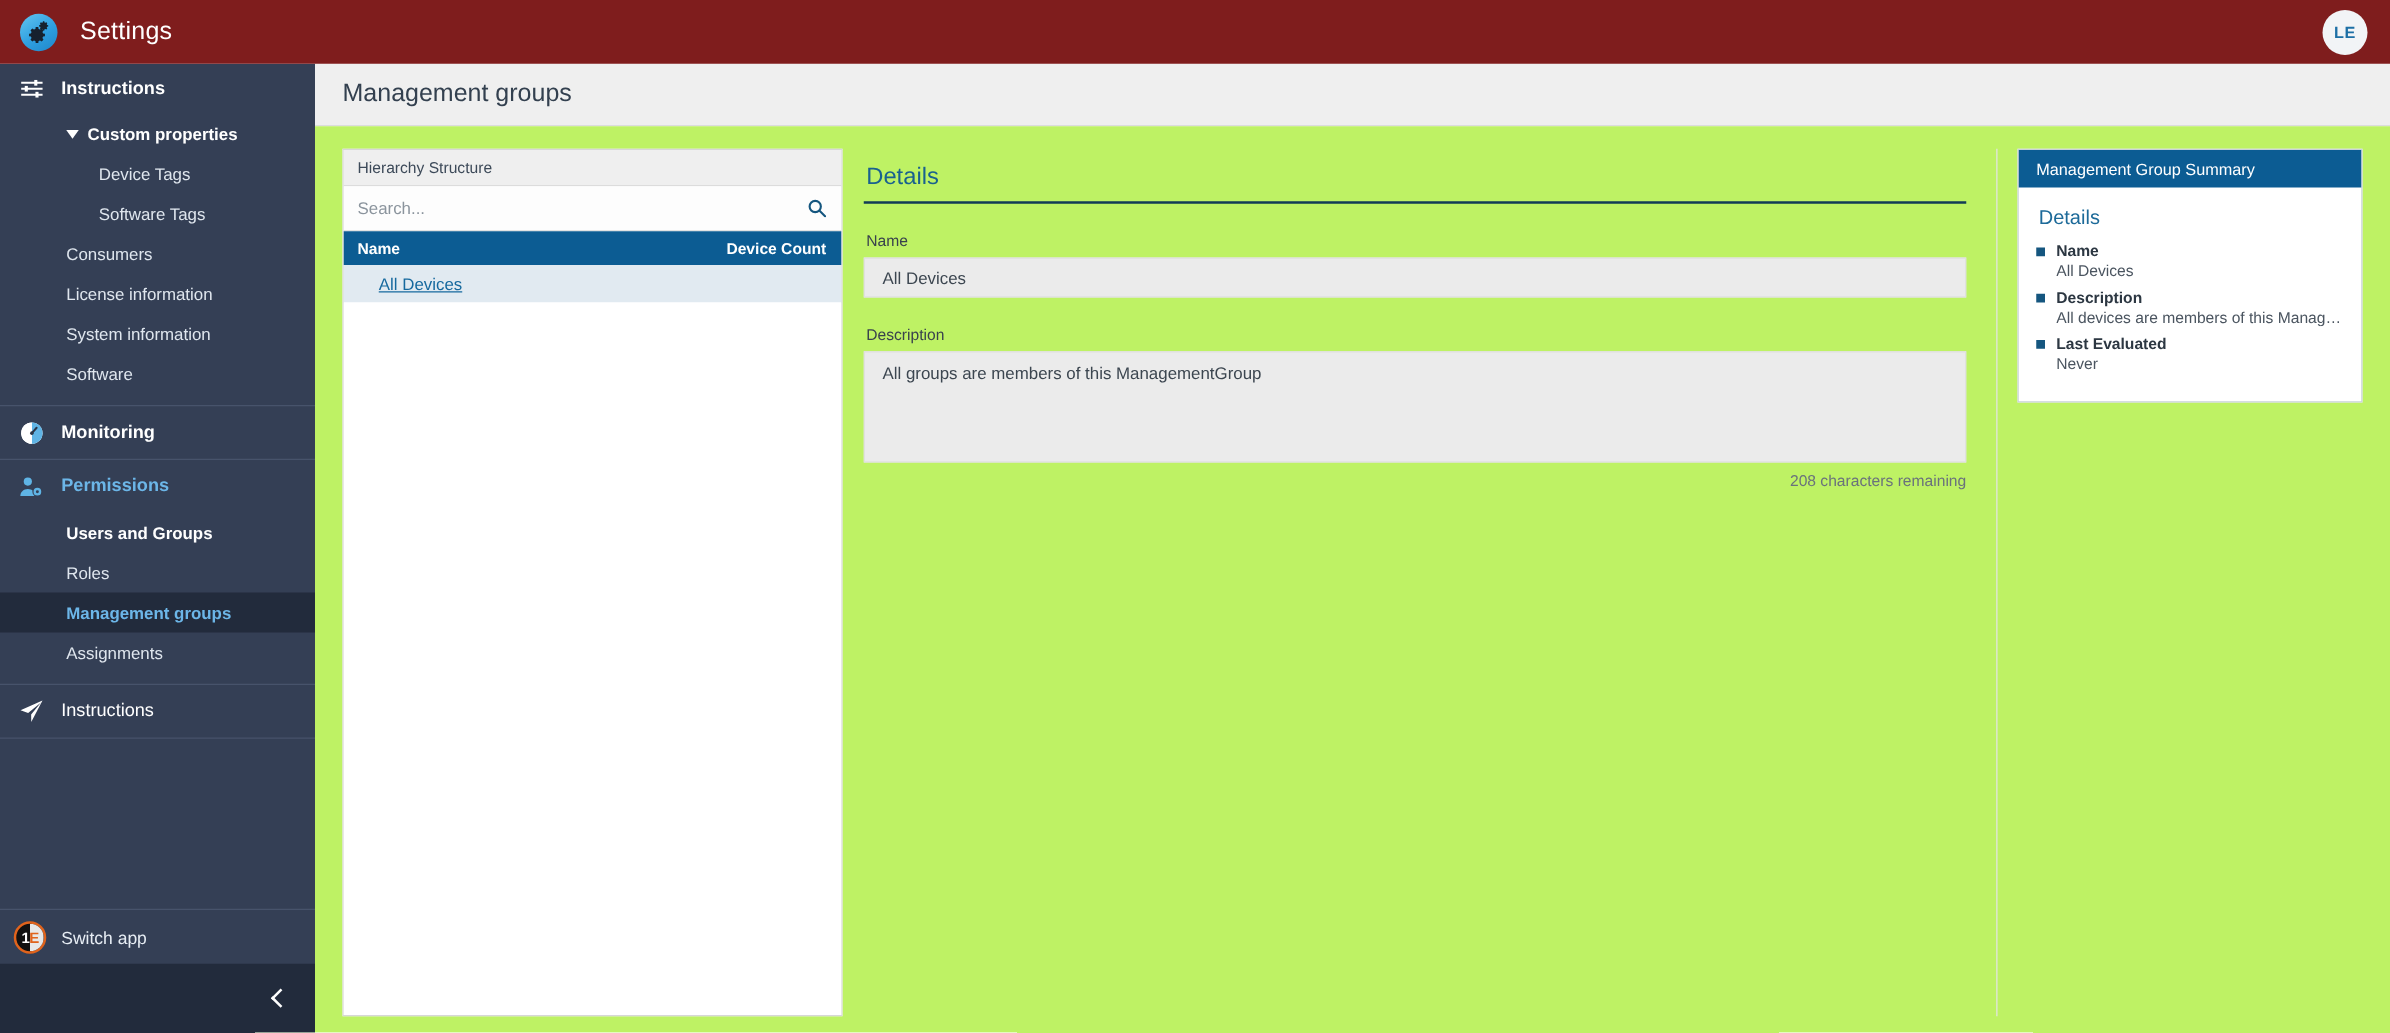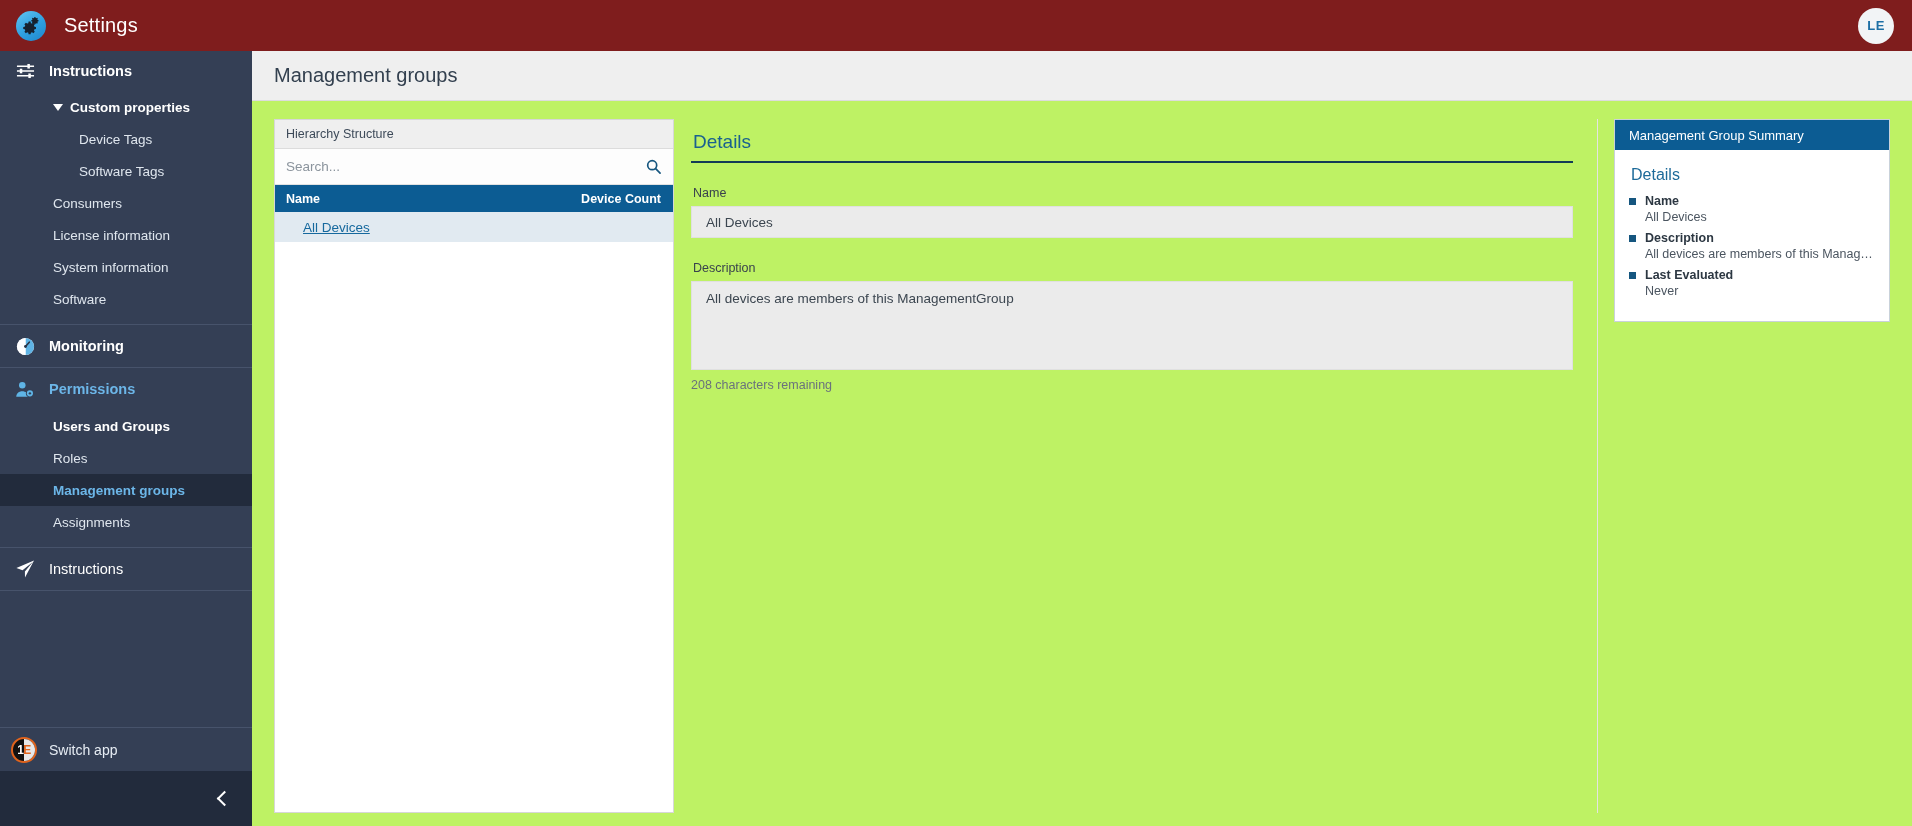--- a/index.html
+++ b/index.html
@@ -189,21 +189,21 @@
     font-family: "Liberation Sans", sans-serif;
   }
   .readonly-area {
     background: #ebebeb; border: 1px solid #e0e0e0;
     height: 89px; width: 100%;
     padding: 9px 14px; font-size: 13.5px; color: #3c4650;
     font-family: "Liberation Sans", sans-serif;
     resize: none; outline: none;
   }
   .char-count {
-    text-align: left; font-size: 12.5px; color: #6a727c;
+    text-align: right; font-size: 12.5px; color: #6a727c;
     margin-top: 8px;
   }
 
   
   .summary-wrap { width: 292px; min-width: 292px; padding-left: 16px; }
   .summary {
     border: 1px solid #c9d2da; background: #ffffff;
   }
   .summary-head {
     background: #0c5c93; color: #ffffff;
@@ -390,21 +390,21 @@
           <div class="hier-body"></div>
         </div>
 
         <div class="details">
           <div class="details-title">Details</div>
 
           <div class="field-label">Name</div>
           <div class="readonly-input">All Devices</div>
 
           <div class="field-label">Description</div>
-          <div class="readonly-area">All devices are members of this ManagementGroup</div>
+          <div class="readonly-area">All groups are members of this ManagementGroup</div>
 
           <div class="char-count">208 characters remaining</div>
         </div>
 
         <div class="summary-wrap">
           <div class="summary">
             <div class="summary-head">Management Group Summary</div>
             <div class="summary-body">
               <div class="summary-h2">Details</div>
 

